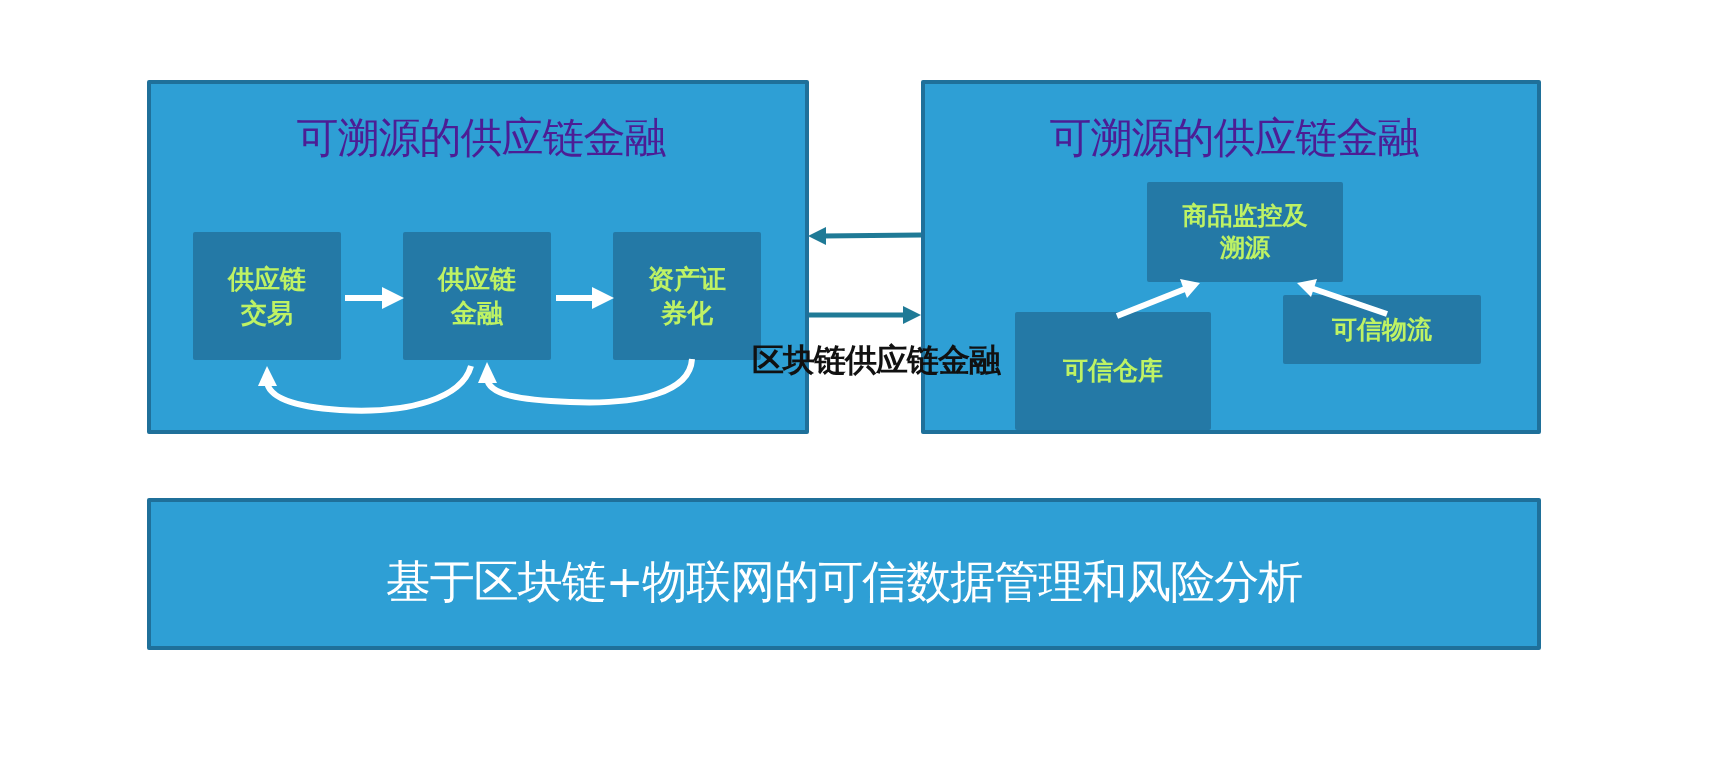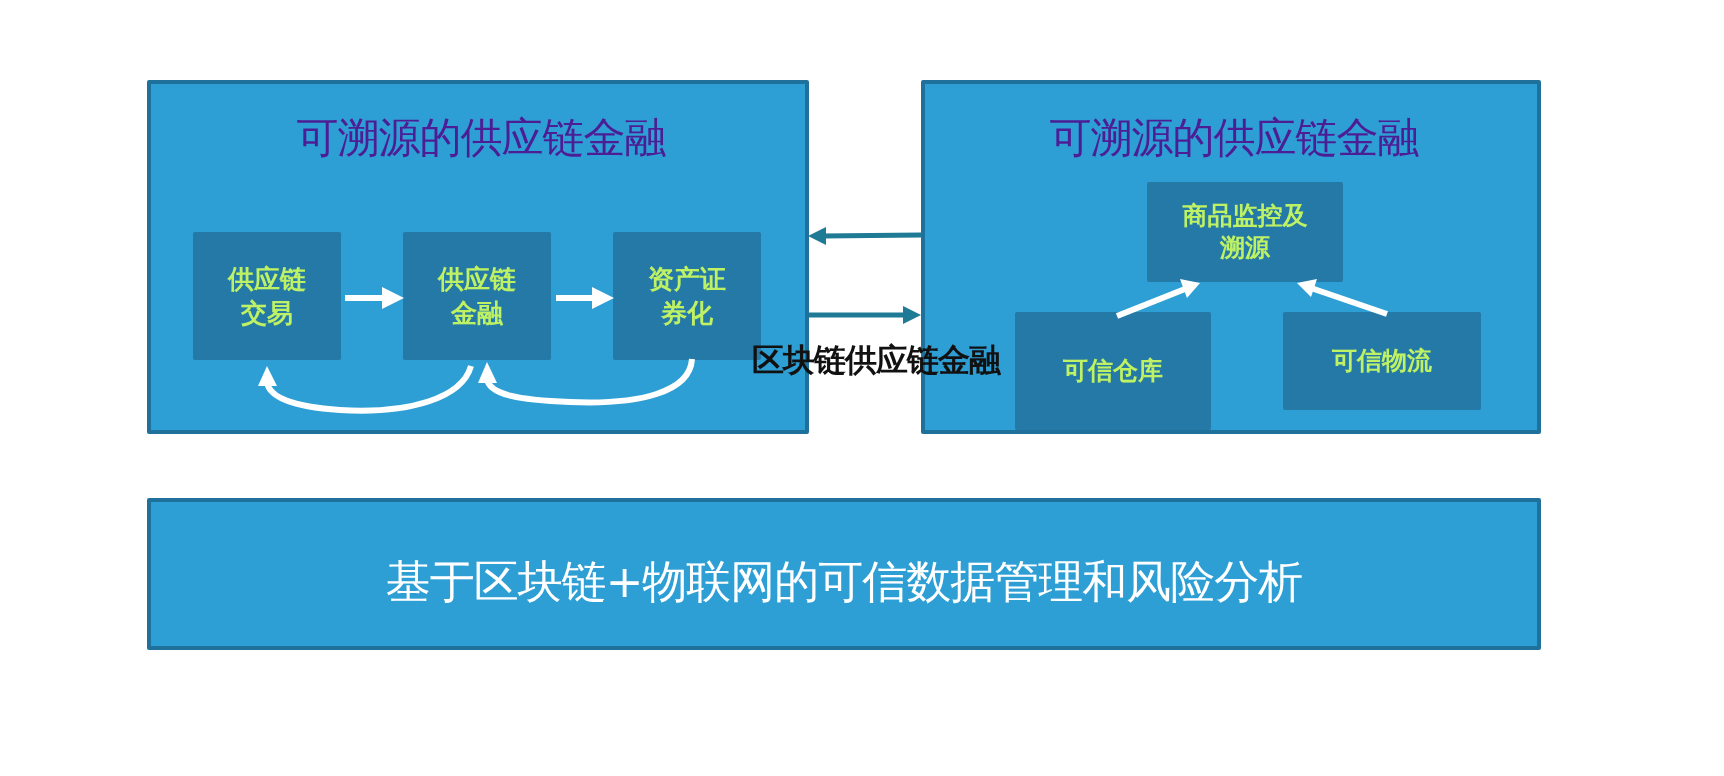--- a/index.html
+++ b/index.html
@@ -112,21 +112,21 @@
   <span>券化</span>
 </div>
 
 <div class="node small" style="left:1147px; top:182px; width:196px; height:100px;">
   <span>商品监控及</span>
   <span>溯源</span>
 </div>
 <div class="node small" style="left:1015px; top:312px; width:196px; height:118px;">
   <span>可信仓库</span>
 </div>
-<div class="node small" style="left:1283px; top:312px; width:198px; height:98px;justify-content:center;">
+<div class="node small" style="left:1283px; top:295px; width:198px; height:69px;justify-content:center;">
   <span>可信物流</span>
 </div>
 
 <svg class="connectors" viewBox="0 0 1724 776">
   <defs>
     <marker id="whiteHead" markerWidth="10" markerHeight="10" refX="5" refY="5" orient="auto" markerUnits="userSpaceOnUse">
       <path d="M0,0 L10,5 L0,10 z" fill="#ffffff"></path>
     </marker>
   </defs>
 

